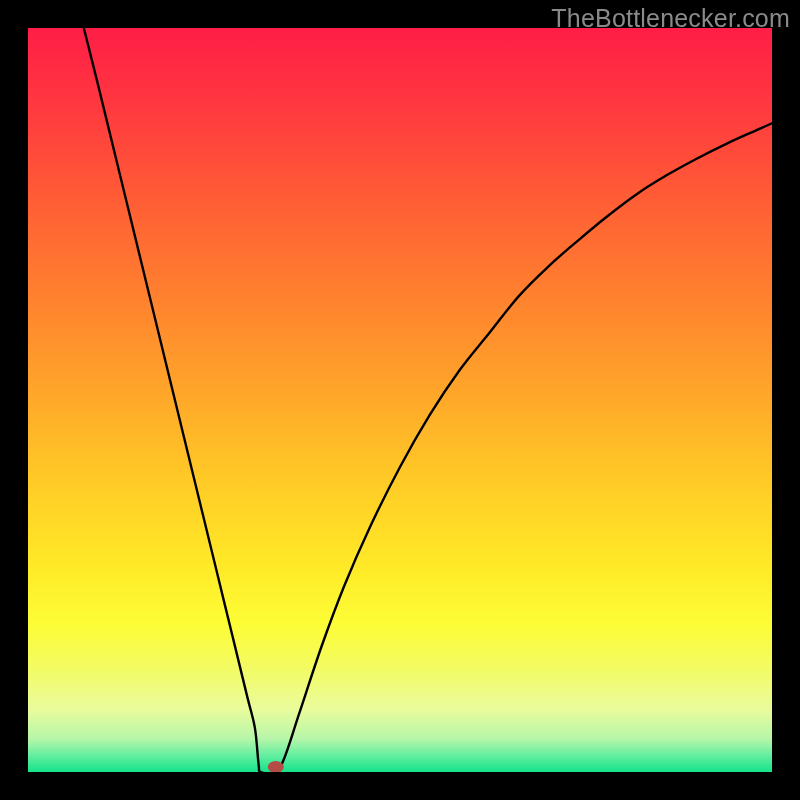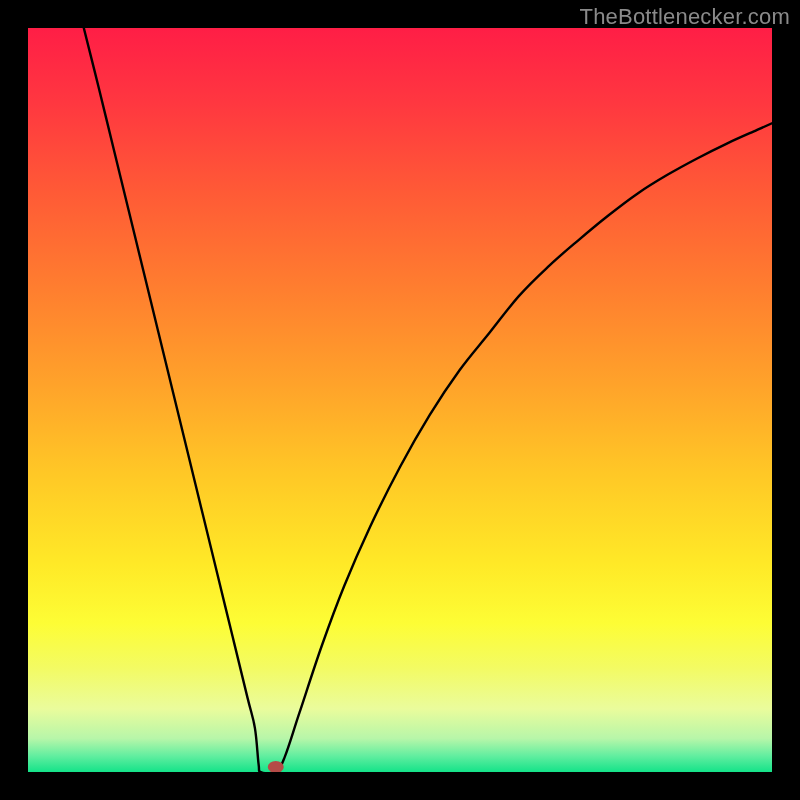--- a/index.html
+++ b/index.html
@@ -22,21 +22,21 @@
     top: 28px;
     width: 744px;
     height: 744px;
     overflow: hidden;
   }
   .watermark {
     position: absolute;
     top: 4px;
     right: 10px;
     color: #8a8a8a;
-    font-size: 22px;
+    font-size: 25px;
     letter-spacing: 0.2px;
     font-weight: 400;
   }
   svg { display: block; }
 </style>
 </head>
 <body>
 
 <div class="frame">
   <div class="watermark">TheBottlenecker.com</div>

